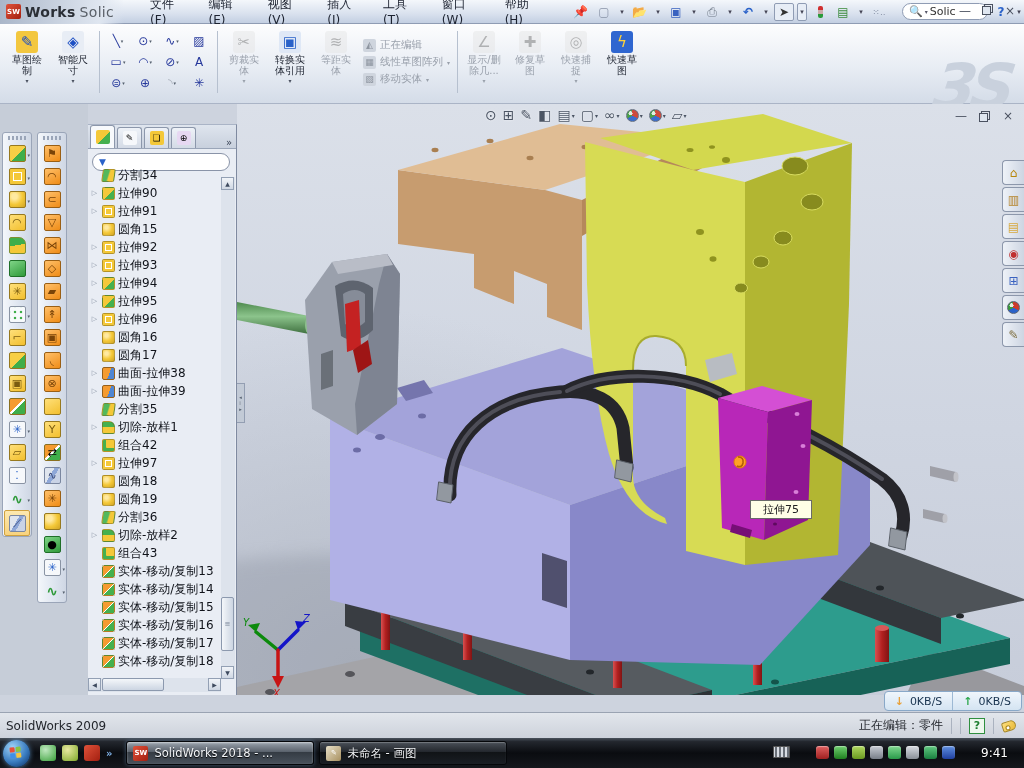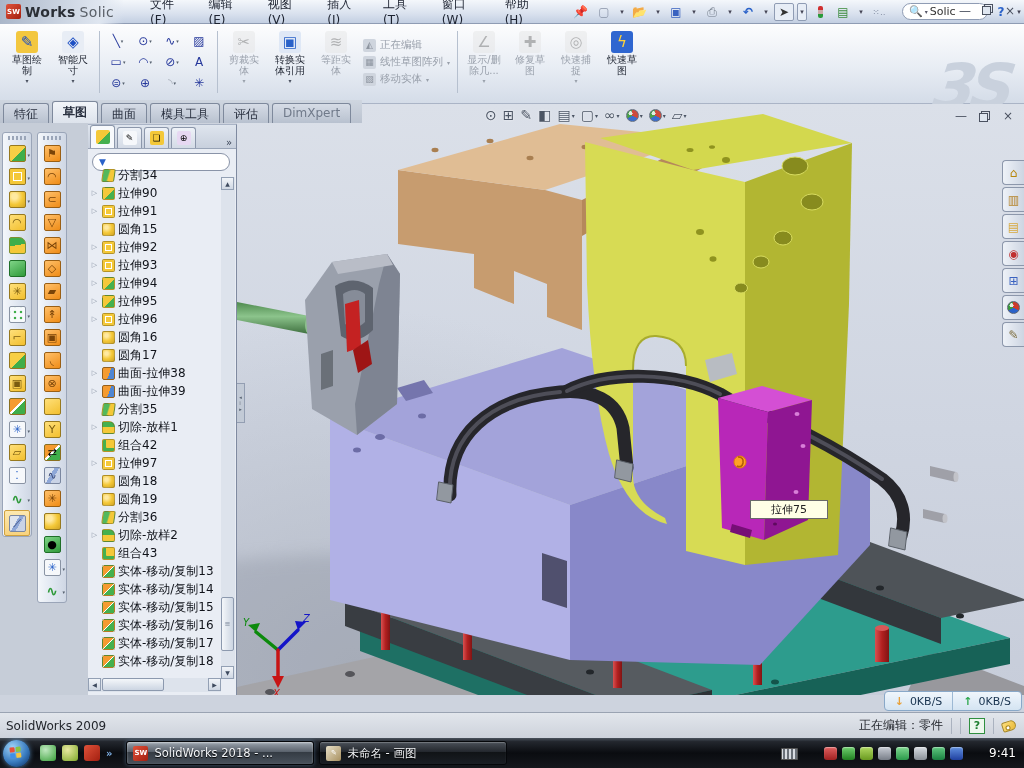--- a/index.html
+++ b/index.html
@@ -72,21 +72,21 @@
   #modelsvg{position:absolute;left:0;top:0}
   #hud{position:absolute;left:248px;top:3px;display:flex;align-items:center;gap:6px;z-index:5}
   .hudi{display:flex;align-items:center;gap:1px;opacity:.9}
   .hudi .g{font-size:14px;color:#3c4656;text-shadow:0 0 2px rgba(255,255,255,.8)}
   .hudi .arr{font-size:6px;color:#3c4656}
   .ball{width:13px;height:13px;border-radius:50%;
     background:radial-gradient(circle at 32% 30%,rgba(255,255,255,.85) 0 18%,transparent 20%),
     conic-gradient(#cc3b2a 0 120deg,#2a62c9 0 240deg,#3a9a3a 0);border:1px solid #5a6476}
   #vwinbtns{position:absolute;right:8px;top:5px;display:flex;gap:10px;z-index:5;align-items:center}
   #tooltip{position:absolute;left:513px;top:396px;background:#ffffe6;border:1px solid #6a6a6a;
-    font-size:11px;color:#222;padding:1px 20px;z-index:6;white-space:nowrap}
+    font-size:11px;color:#222;padding:1px 12px;z-index:6;white-space:nowrap}
   #taskpane{position:absolute;right:0;top:56px;width:22px;display:flex;flex-direction:column;gap:2px;z-index:6}
   .tptab{width:22px;height:25px;background:linear-gradient(90deg,#eef2f8,#cdd5e2);border:1px solid #8c97ab;
     border-right:none;border-radius:4px 0 0 4px;display:flex;align-items:center;justify-content:center;font-size:12px}
   #splitterhandle{position:absolute;left:0px;top:279px;width:8px;height:40px;background:#c2cad6;
     border:1px solid #939eb2;border-left:none;z-index:6;display:flex;flex-direction:column;align-items:center;
     justify-content:center;font-size:5px;color:#55606e;line-height:6px}
 
   
   #gutter{position:absolute;left:0;top:104px;width:88px;height:591px;background:#c6cdd8}
   .vtoolbar{position:absolute;width:30px;border:1px solid #9aa5b8;border-radius:3px;
@@ -193,21 +193,21 @@
   #qlmore{color:#7fb2e8;font-size:10px;font-weight:bold}
   #taskbuttons{display:flex;gap:5px;margin-left:14px}
   .tbtn{width:188px;height:24px;border-radius:3px;display:flex;align-items:center;gap:6px;padding:0 6px;
     border:1px solid #05070a;background:linear-gradient(#4a5058,#23272d 45%,#101316 46%,#1a1e24);
     box-shadow:inset 0 1px 1px rgba(255,255,255,.25)}
   .tbtn.active{background:linear-gradient(#9aa3ad,#59616b 45%,#343b43 46%,#49525c);
     box-shadow:inset 0 1px 2px rgba(255,255,255,.5),0 0 4px rgba(140,190,240,.4)}
   .tbtn .tlab{font-size:11.5px;color:#f2f4f7;text-shadow:0 1px 1px #000;white-space:nowrap;overflow:hidden}
   .ticon{width:15px;height:15px;border-radius:2px;flex:none;display:flex;align-items:center;justify-content:center;
     font-size:7px;color:#fff;font-weight:bold}
-  #trayarea{margin-left:auto;display:flex;align-items:flex-end;gap:18px;padding-right:8px}
+  #trayarea{margin-left:auto;display:flex;align-items:flex-start;gap:18px;padding-right:16px}
   #kbicon{width:17px;height:12px;background:#d8dce2;border:1px solid #555;border-radius:1px;margin-right:8px;
     background-image:repeating-linear-gradient(90deg,#6a7078 0 2px,transparent 2px 4px);background-size:100% 4px;
     background-position:1px 2px;background-repeat:repeat-y}
   .tray{width:13px;height:13px;border-radius:3px;box-shadow:inset 0 1px 1px rgba(255,255,255,.4)}
   #clock{color:#fff;font-size:12px;margin-left:8px;text-shadow:0 1px 1px #000}
 </style>
 </head>
 <body>
 
 <div id="stage">
@@ -383,28 +383,20 @@
         </div>
         <div class="cm-big">
           <div class="chip" style="background: rgb(47, 102, 208); color: rgb(255, 210, 58);">ϟ</div>
           <div class="lbl">快速草
 图</div>
         </div>
       </div>
     <div id="watermark">3S</div>
   </div>
 
-  <div id="tabrow">
-      <div class="rtab">特征</div>
-      <div class="rtab active">草图</div>
-      <div class="rtab">曲面</div>
-      <div class="rtab">模具工具</div>
-      <div class="rtab">评估</div>
-      <div class="rtab dim">DimXpert</div>
-    </div>
 
   <div id="viewport">
     <svg id="modelsvg" width="787" height="591" viewBox="0 0 787 591">
       <defs>
         <linearGradient id="pinG" x1="0" y1="0" x2="1" y2="0">
           <stop offset="0" stop-color="#d85050"></stop>
             <stop offset=".5" stop-color="#b22020"></stop>
             <stop offset="1" stop-color="#801414"></stop>
         </linearGradient>
         <linearGradient id="pipeG" x1="0" y1="0" x2="0" y2="1">

